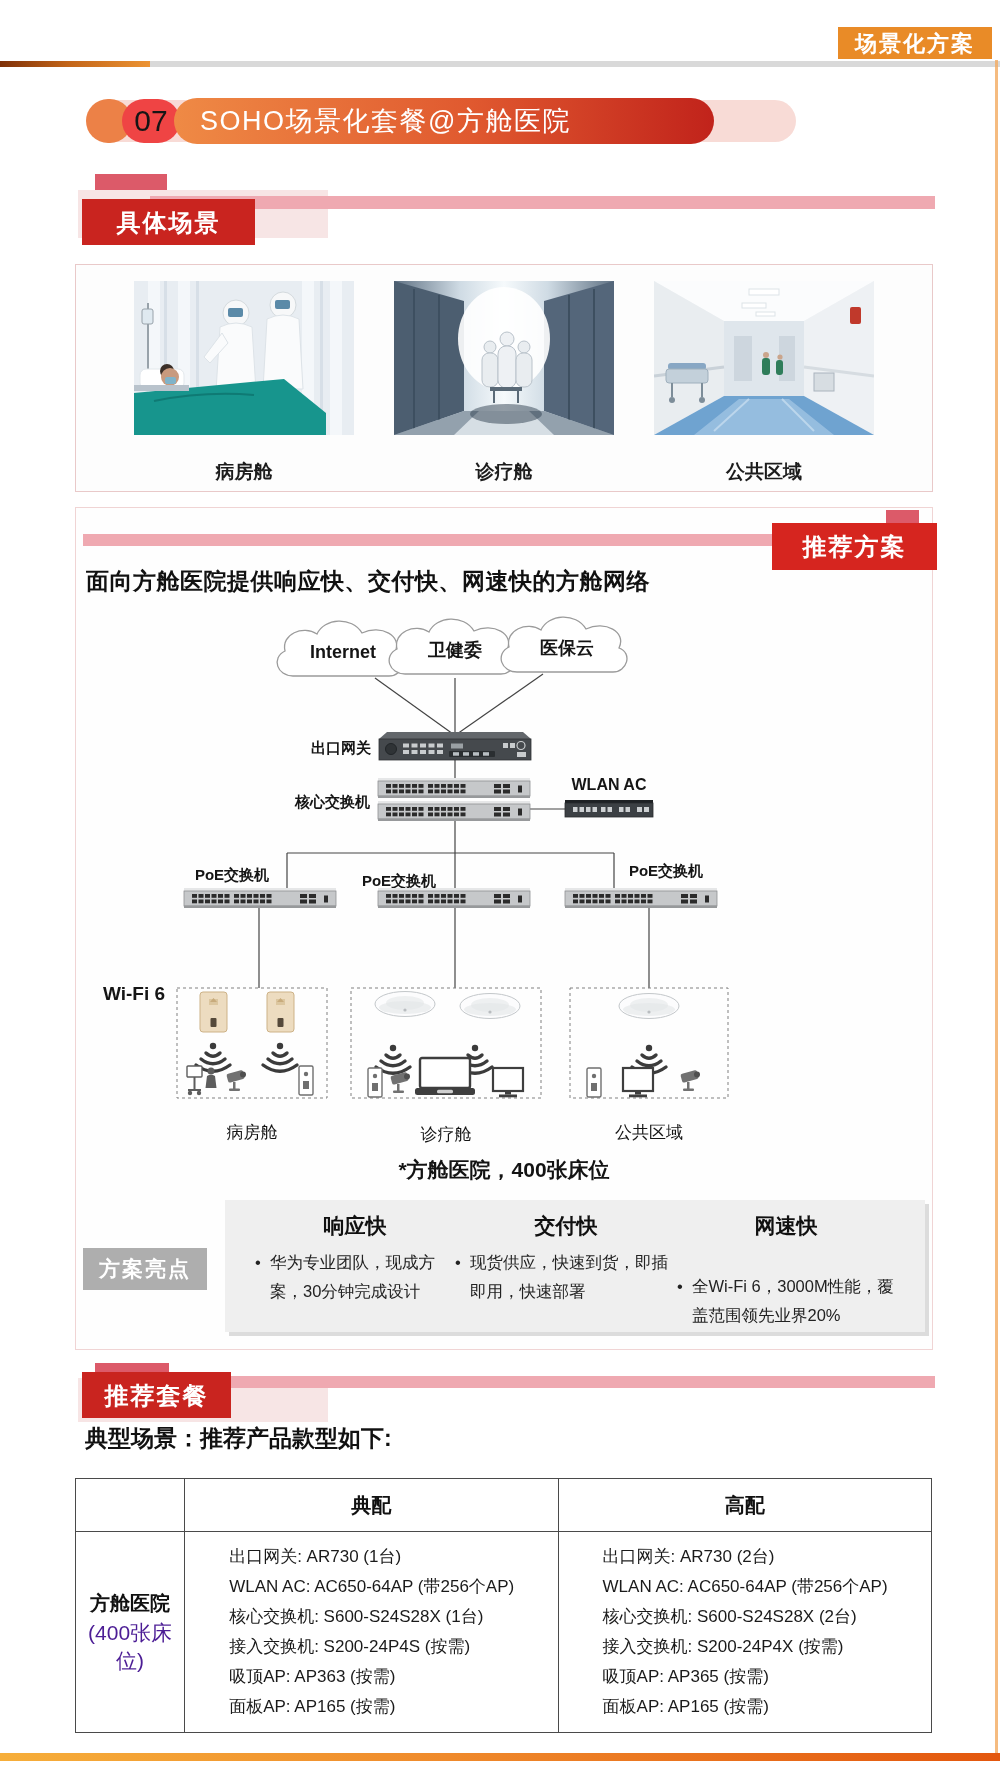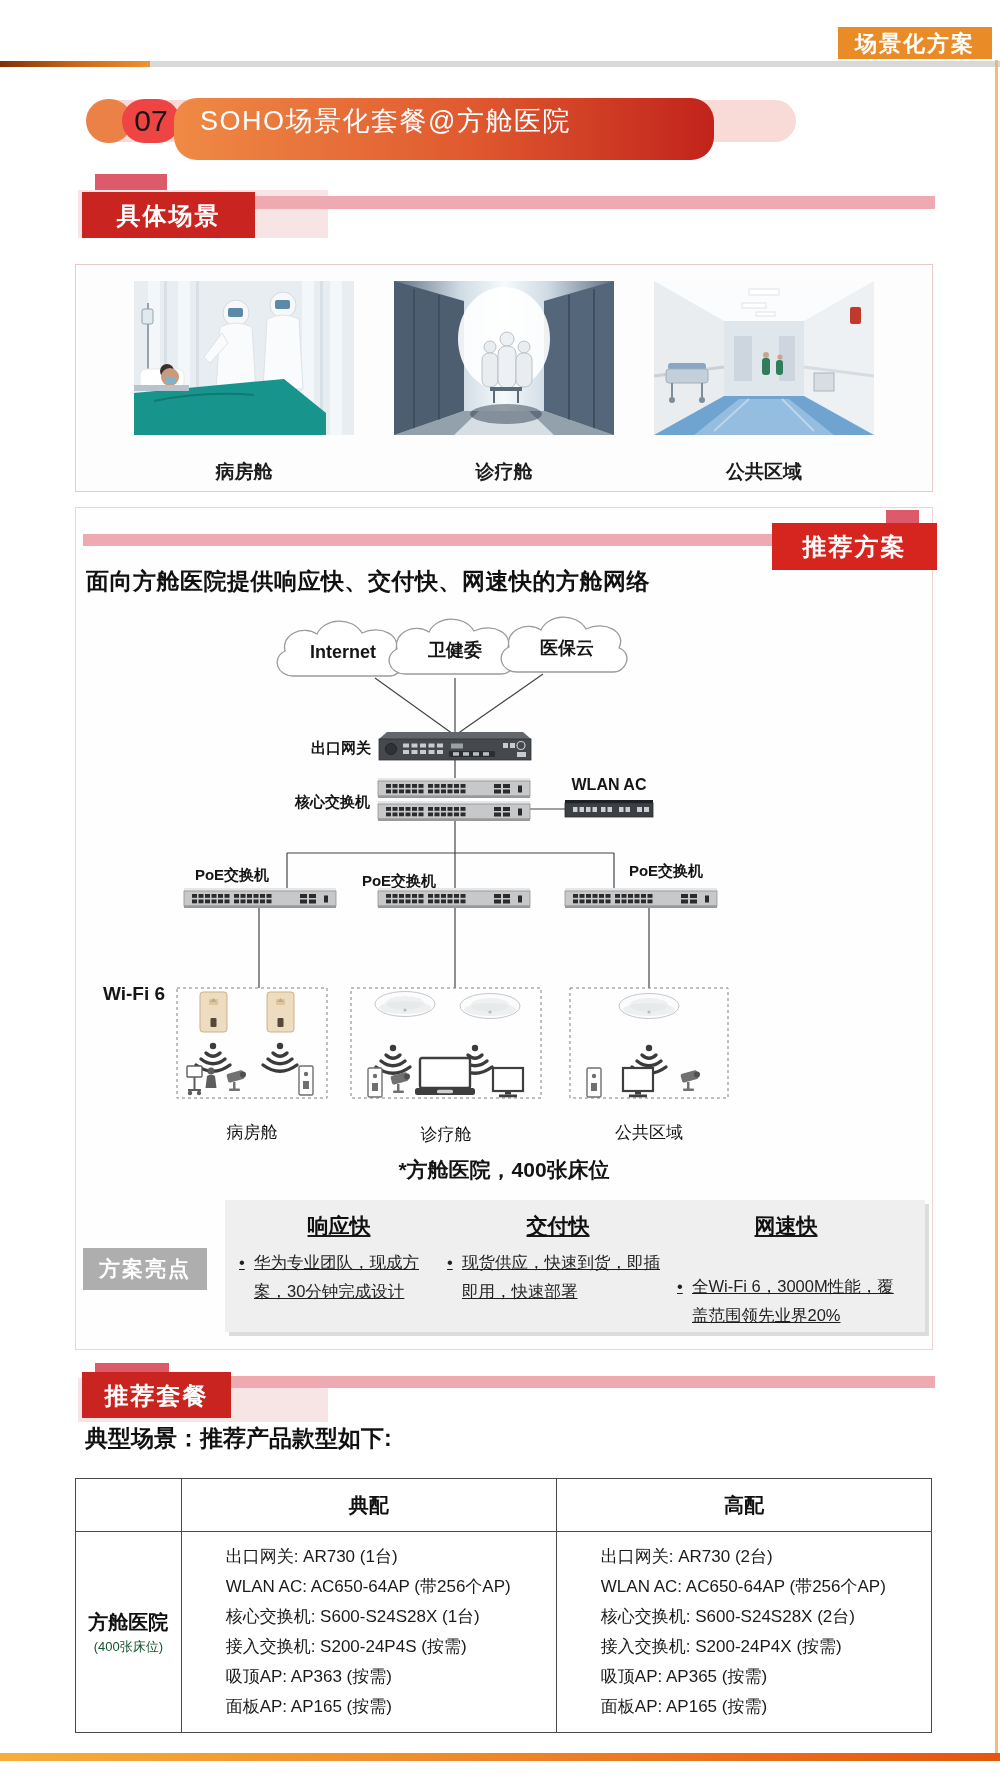--- a/index.html
+++ b/index.html
@@ -17,21 +17,21 @@
   .top-rule .orange-seg{position:absolute;left:0;top:0;width:150px;height:6px;
     background:linear-gradient(90deg,#7E3008 0%,#C26418 45%,#EC9333 100%);}
   .right-edge{top:60px;right:2px;width:3px;height:1694px;background:#F2AA60;opacity:.8;}
 
   
   .banner{top:98px;left:86px;width:716px;height:46px;}
   .banner .tail{position:absolute;left:10px;top:2px;width:700px;height:42px;border-radius:21px;background:#F8DBD6;}
   .banner .crescent{position:absolute;left:0;top:1px;width:46px;height:44px;border-radius:22px;background:#EC8147;}
   .banner .o7{position:absolute;left:36px;top:1px;width:58px;height:44px;border-radius:22px;background:#ef4444;
     color:#151515;font-size:30px;text-align:center;line-height:44px;}
-  .banner .pill{position:absolute;left:88px;top:0;width:540px;height:62px;border-radius:23px;
+  .banner .pill{position:absolute;left:88px;top:0;width:540px;height:46px;border-radius:23px;
     background:linear-gradient(90deg,#EF8A45 0%,#E0592F 55%,#C1231B 100%);
     color:#fff;font-size:27px;line-height:47px;padding-left:26px;box-sizing:border-box;letter-spacing:1.5px;}
 
   
   .lbl-square{width:72px;height:42px;background:#DC5A69;}
   .lbl-ghost{background:#F7E5E5;}
   .lbl-bar{height:13px;background:#EFA9B1;}
   .lbl-red{background:#C9241F;color:#fff;font-size:24px;font-weight:bold;text-align:center;letter-spacing:2px;}
 
   
@@ -52,36 +52,36 @@
   .solution-head{top:566px;left:86px;font-size:23px;font-weight:bold;color:#111;letter-spacing:.5px;}
   .diagram{top:606px;left:75px;width:858px;height:552px;}
   .diagram-caption{top:1156px;left:75px;width:858px;text-align:center;font-size:21px;font-weight:bold;color:#131313;}
 
   
   .highlights{top:1200px;left:75px;width:858px;height:140px;}
   .hl-label{position:absolute;left:8px;top:48px;width:124px;height:42px;background:#AEAEAE;
     color:#fff;font-size:21px;font-weight:bold;text-align:center;line-height:42px;letter-spacing:2px;}
   .hl-panel{position:absolute;left:150px;top:0;width:700px;height:132px;background:#EFEFEF;
     box-shadow:4px 4px 0 #DCDCDC;display:flex;justify-content:space-between;
-    padding:12px 30px 0 14px;box-sizing:border-box;text-decoration:underline;}
+    padding:12px 30px 0 30px;box-sizing:border-box;}
   .hl-col{display:flex;flex-direction:column;}
   .hl-col1{width:200px;} .hl-col2{width:222px;} .hl-col3{width:218px;gap:24px;}
   .hl-title{font-size:21px;font-weight:bold;text-align:center;color:#101010;margin-bottom:8px;}
   .hl-desc{display:flex;font-size:16.5px;line-height:29px;color:#222;}
   .hl-bullet{width:15px;flex:none;}
   .hl-text{flex:1;}
 
   
   .pkg-head{top:1423px;left:85px;font-size:23px;font-weight:bold;color:#111;}
   .pkg-table{top:1478px;left:75px;width:857px;border-collapse:collapse;}
   .pkg-table td{border:1px solid #4a4a4a;}
   .pkg-table .hdr{height:50px;font-size:20px;font-weight:bold;text-align:center;color:#111;}
   .pkg-table .rowlabel{width:158px;text-align:center;vertical-align:middle;}
   .rowlabel .rl-main{font-size:20px;font-weight:bold;color:#111;}
-  .rowlabel .rl-sub{font-size:13px;color:#14532d;margin-top:2px;}
+  .rowlabel .rl-sub{font-size:21px;color:#4c1d95;margin-top:2px;}
   .pkg-cell{width:349px;vertical-align:middle;padding:10px 8px 10px 44px;}
   .pkg-line{font-size:17px;line-height:30px;color:#1a1a1a;white-space:nowrap;}
 
   .footer-bar{top:1753px;left:0;width:1000px;height:8px;
     background:linear-gradient(90deg,#F6AE3A 0%,#EF8A2C 45%,#E3570E 100%);}
 
   svg text{font-family:"Liberation Sans","DejaVu Sans",sans-serif;fill:#151515;}
   .dev-label{font-size:15px;font-weight:bold;}
   .cloud-label{font-size:18px;font-weight:bold;}
   .area-label{font-size:17px;}
@@ -99,21 +99,21 @@
 <div class="abs banner">
   <div class="tail"></div>
   <div class="crescent"></div>
   <div class="o7">07</div>
   <div class="pill">SOHO场景化套餐@方舱医院</div>
 </div>
 
 <div class="abs lbl-square" style="top:174px;left:95px;"></div>
 <div class="abs lbl-ghost" style="top:190px;left:78px;width:250px;height:48px;"></div>
 <div class="abs lbl-bar" style="top:196px;left:150px;width:785px;"></div>
-<div class="abs lbl-red" style="top:192px;left:82px;width:173px;height:46px;line-height:47px;">具体场景</div>
+<div class="abs lbl-red" style="top:199px;left:82px;width:173px;height:46px;line-height:47px;">具体场景</div>
 
 <div class="abs scenes-box">
   <div class="scene-item">
     <svg viewBox="0 0 220 154">
       <rect width="220" height="154" fill="#e8edf2"></rect>
       <rect x="14" y="0" width="12" height="154" fill="#f4f7fa"></rect>
         <rect x="44" y="0" width="12" height="154" fill="#f4f7fa"></rect>
       <rect x="168" y="0" width="12" height="154" fill="#f4f7fa"></rect>
         <rect x="196" y="0" width="12" height="154" fill="#f4f7fa"></rect>
       <rect x="30" y="0" width="3" height="154" fill="#d7dfe7"></rect>

